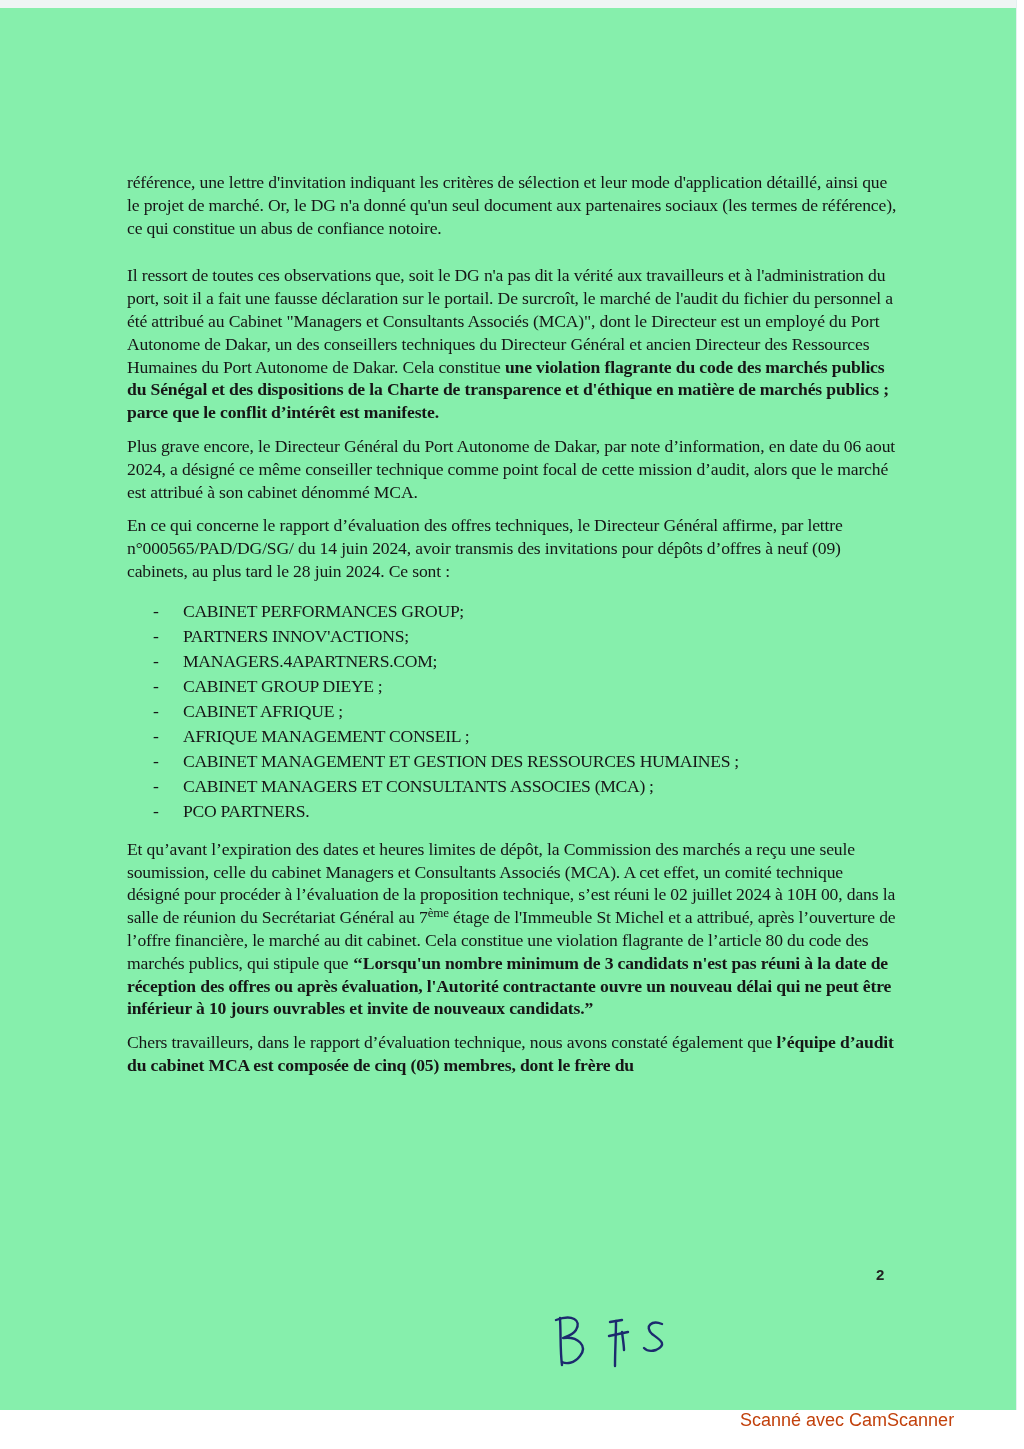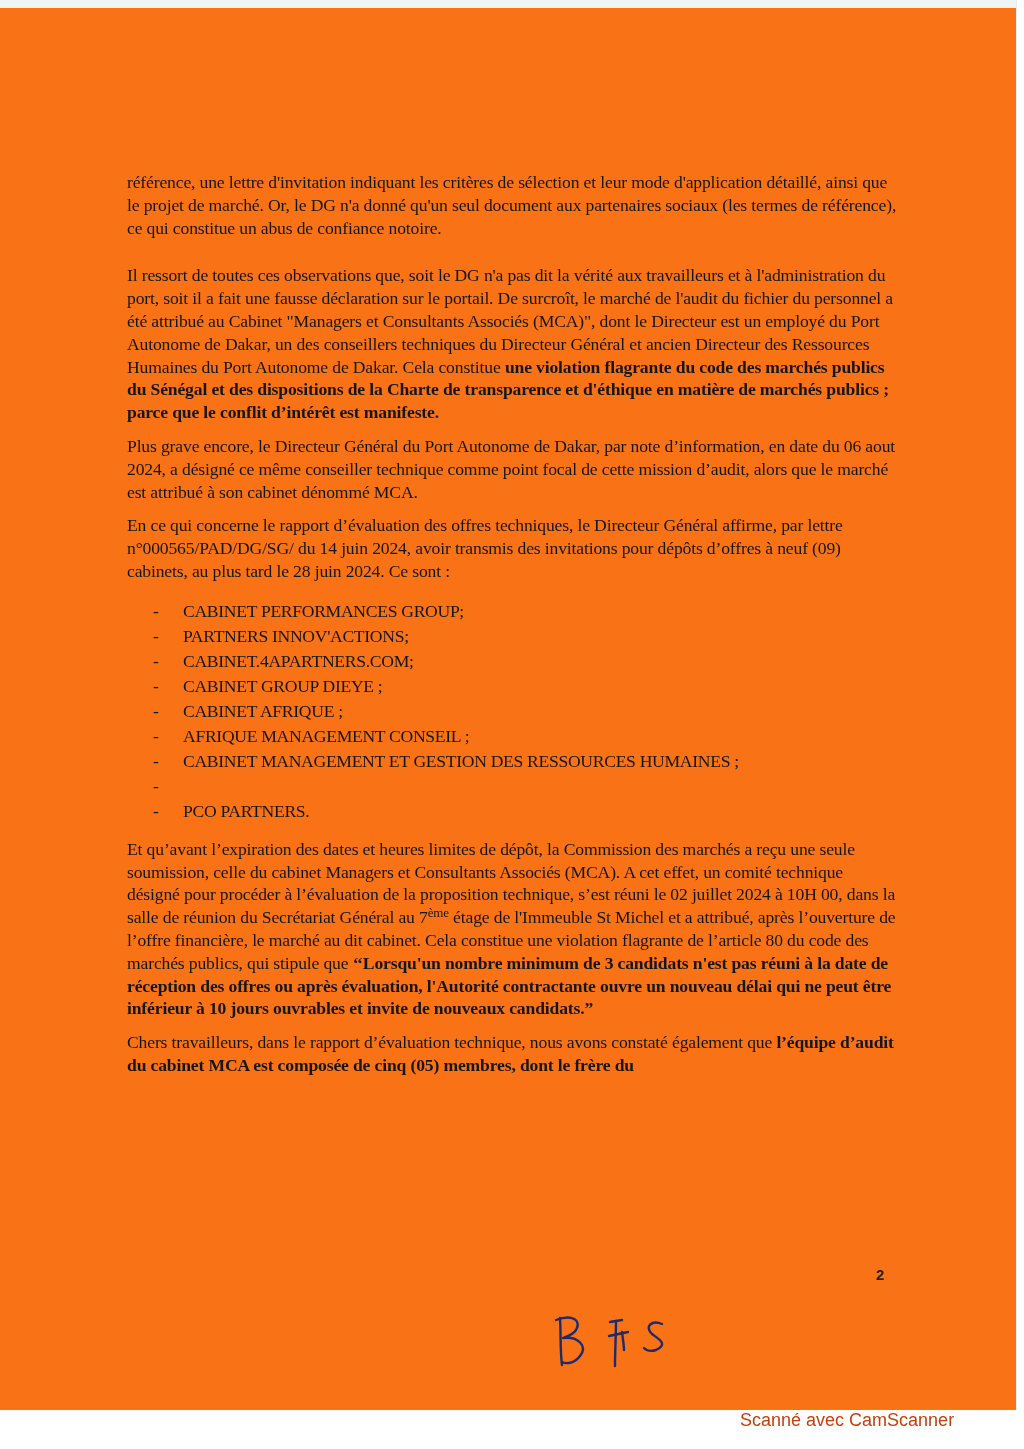--- a/index.html
+++ b/index.html
@@ -1,19 +1,19 @@
 <!DOCTYPE html>
 <html><head>
 <meta charset="utf-8">
 <style>
   html, body { margin: 0; padding: 0; background: #ffffff; }
   body { width: 1024px; height: 1449px; position: relative; overflow: hidden; }
   .page {
     position: absolute; left: 0; top: 0; width: 1016px; height: 1410px;
-    background: #f97316;
+    background: #86efac;
     border-right: 1px solid #e4f0f0;
   }
   .scan-tint { position: absolute; left: 0; top: 0; width: 1016px; height: 8px; background: #eef5f4; }
   .content {
     position: absolute; left: 127px; top: 171px; width: 770px;
     font-family: "Liberation Serif", serif;
     font-size: 17.6px; line-height: 22.8px; color: #161616;
     letter-spacing: -0.15px;
   }
   .content p { margin: 0 0 16px 0; }
@@ -56,40 +56,41 @@
       <li>
           <span class="dash">-</span>
           <span>CABINET PERFORMANCES GROUP;</span>
         </li>
       <li>
           <span class="dash">-</span>
           <span>PARTNERS INNOV'ACTIONS;</span>
         </li>
       <li>
           <span class="dash">-</span>
-          <span>CABINET.4APARTNERS.COM;</span>
+          <span>MANAGERS.4APARTNERS.COM;</span>
         </li>
       <li>
           <span class="dash">-</span>
           <span>CABINET GROUP DIEYE ;</span>
         </li>
       <li>
           <span class="dash">-</span>
           <span>CABINET AFRIQUE ;</span>
         </li>
       <li>
           <span class="dash">-</span>
           <span>AFRIQUE MANAGEMENT CONSEIL ;</span>
         </li>
       <li>
           <span class="dash">-</span>
           <span>CABINET MANAGEMENT ET GESTION DES RESSOURCES HUMAINES ;</span>
         </li>
       <li>
           <span class="dash">-</span>
+          <span>CABINET MANAGERS ET CONSULTANTS ASSOCIES (MCA) ;</span>
         </li>
       <li>
           <span class="dash">-</span>
           <span>PCO PARTNERS.</span>
         </li>
     </ul>
 
     <p class="tight">
       <span>Et qu’avant l’expiration des dates et heures limites de dépôt, la Commission des marchés a reçu une seule soumission, celle du cabinet Managers et Consultants Associés (MCA). A cet effet, un comité technique désigné pour procéder à l’évaluation de la proposition technique, s’est réuni le 02 juillet 2024 à 10H 00, dans la salle de réunion du Secrétariat Général au 7</span><sup>ème</sup><span> étage de l'Immeuble St Michel et a attribué, après l’ouverture de l’offre financière, le marché au dit cabinet. Cela constitue une violation flagrante de l’article 80 du code des marchés publics, qui stipule que </span><b>‘‘Lorsqu'un nombre minimum de 3 candidats n'est pas réuni à la date de réception des offres ou après évaluation, l'Autorité contractante ouvre un nouveau délai qui ne peut être inférieur à 10 jours ouvrables et invite de nouveaux candidats.”</b>
     </p>

